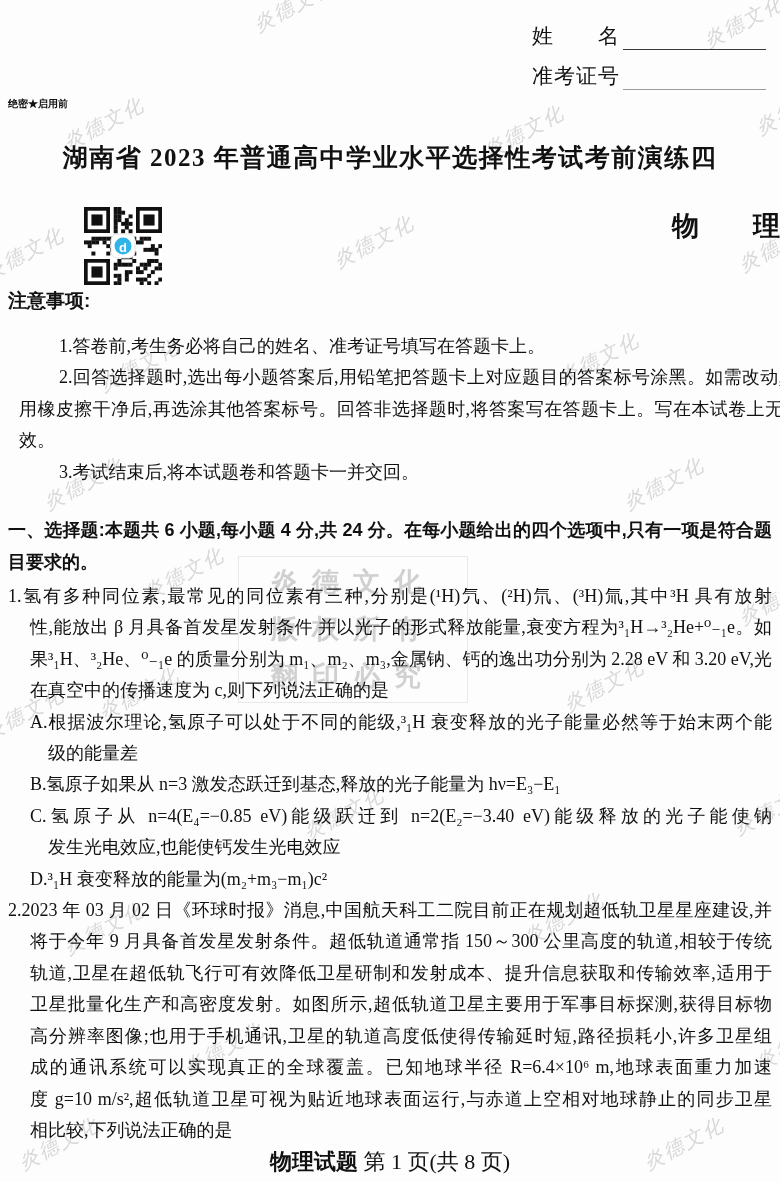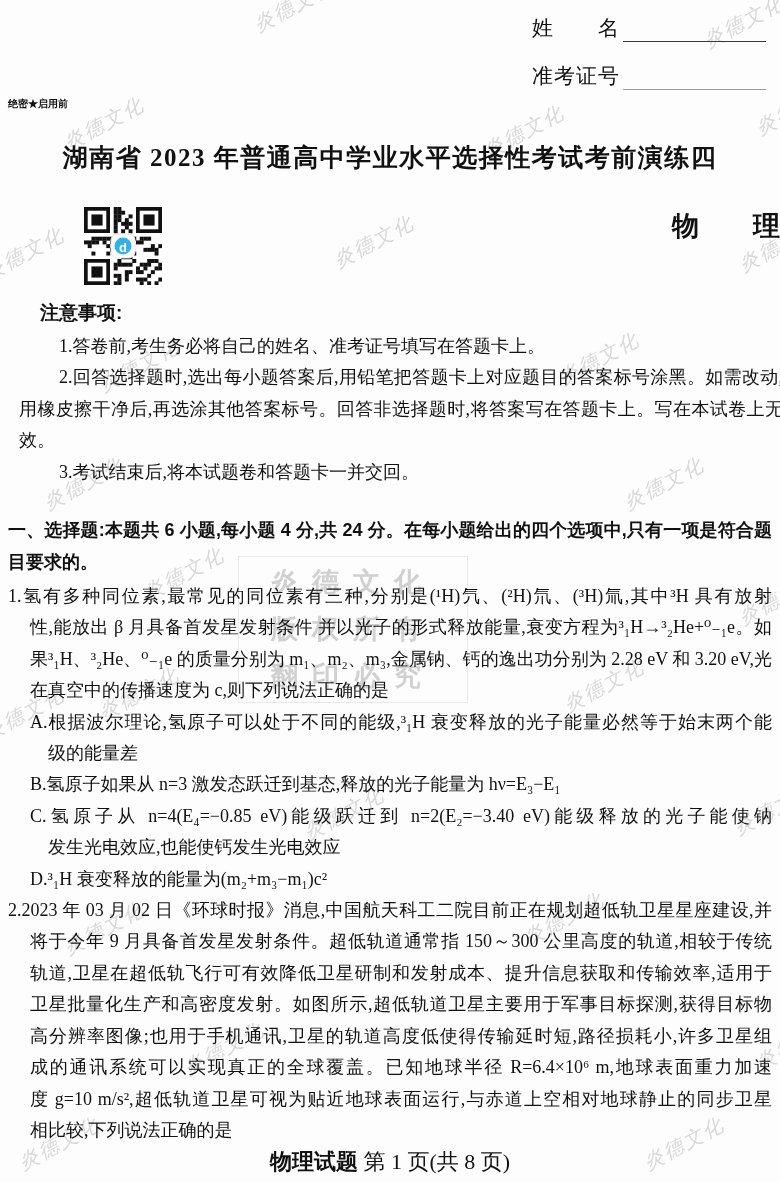--- a/index.html
+++ b/index.html
@@ -18,35 +18,35 @@
   .wm-center{
     position:absolute;left:238px;top:556px;width:228px;z-index:0;
     border:1px solid rgba(195,195,195,0.35);
     text-align:center;font-size:27px;line-height:47px;letter-spacing:14px;
     color:rgba(172,172,172,0.55);font-weight:bold;padding:2px 0;
     pointer-events:none;
   }
   
   .content{position:absolute;inset:0;z-index:1;}
   .field-row{position:absolute;right:14px;display:flex;align-items:flex-end;font-size:21px;}
-  .row-name{top:14px;justify-content:space-between;}
+  .row-name{top:22px;justify-content:space-between;}
   .row-ticket{top:62px;}
   .field-label{letter-spacing:1px;}
   .field-line{display:inline-block;width:143px;height:24px;margin-left:3px;}
   .line-dark{border-bottom:1.6px solid #3a3a3a;}
   .line-gray{border-bottom:1.6px solid #9a9a9a;}
   .secrecy{position:absolute;left:8px;top:97px;font-size:10px;font-weight:bold;
     font-family:Liberation Serif, serif;}
   .exam-title{position:absolute;left:0;top:141px;width:100%;text-align:center;
     font-size:25px;font-weight:600;letter-spacing:1.5px;}
   .qr{position:absolute;left:84px;top:207px;width:78px;height:78px;}
   .subject-title{position:absolute;left:0;top:208px;width:100%;text-align:right;
     font-size:27px;font-weight:bold;}
-  .notice-head{position:absolute;left:8px;top:300px;font-size:19px;font-weight:bold;
-    font-family:"Liberation Sans","DejaVu Sans",sans-serif;margin-left:32px;}
+  .notice-head{position:absolute;left:8px;top:288px;font-size:19px;font-weight:bold;
+    font-family:"Liberation Sans","DejaVu Sans",sans-serif;}
   .notice-list{position:absolute;left:19px;top:331px;width:764px;font-size:18px;
     line-height:31.4px;text-align:justify;}
   .notice-item{text-indent:40px;}
   .section-head{position:absolute;left:8px;top:514px;width:764px;font-size:18px;
     font-weight:bold;line-height:32px;text-align:justify;
     font-family:Liberation Sans, sans-serif;}
   .questions{position:absolute;left:8px;top:581px;width:764px;font-size:18px;}
   .qline{min-height:31.4px;line-height:31.4px;overflow:hidden;}
   .ln-num{padding-left:0;}
   .ln-cont{padding-left:22px;}

